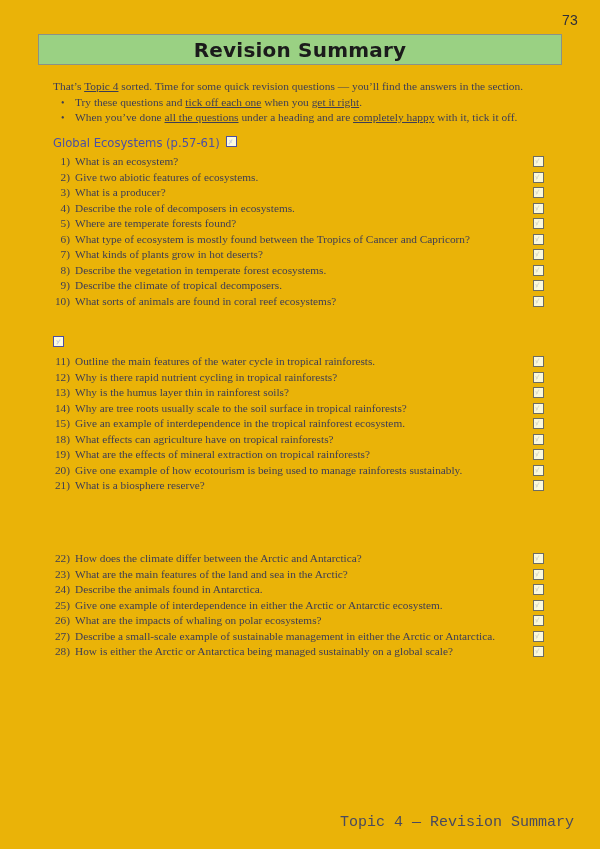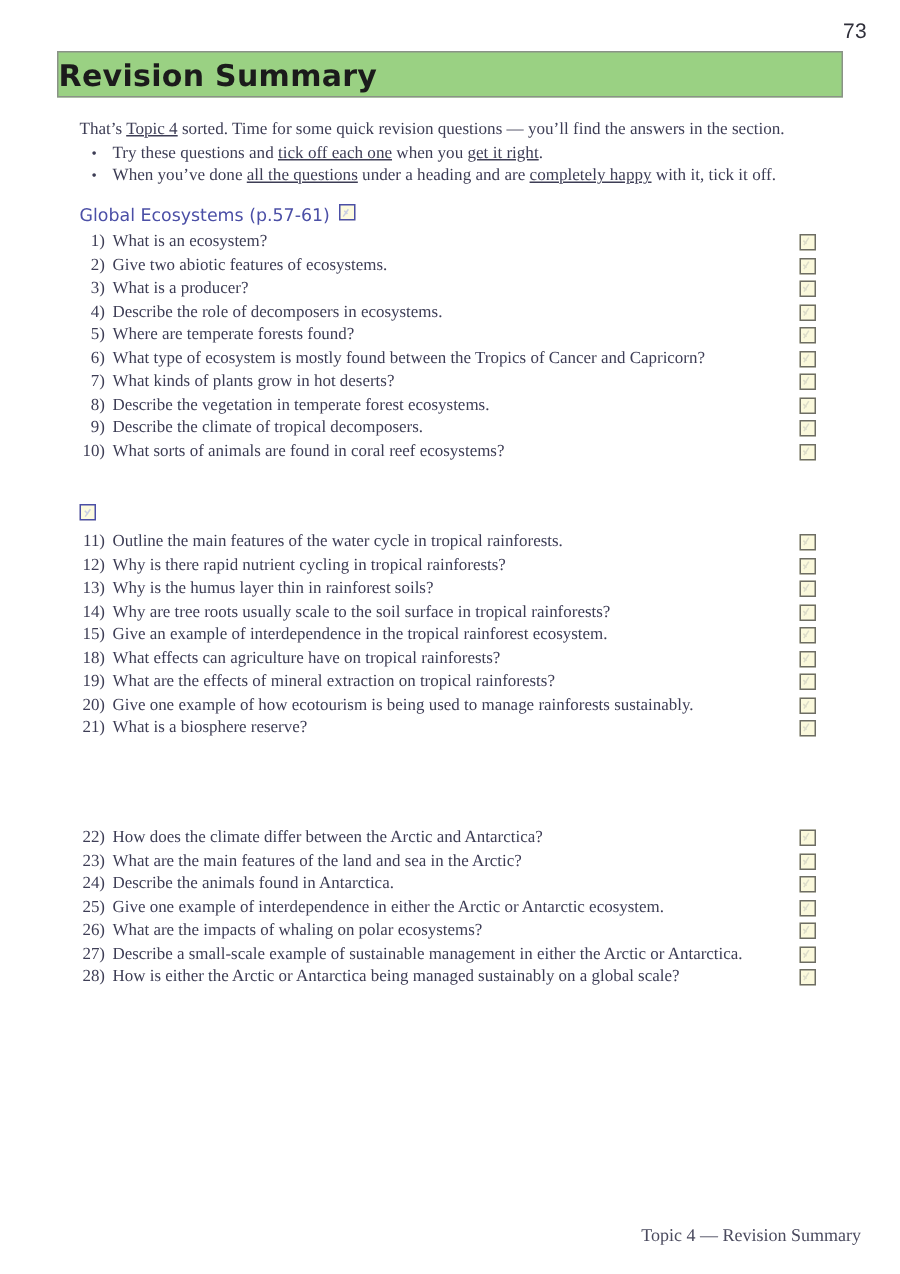--- a/index.html
+++ b/index.html
@@ -12,21 +12,21 @@
     background: #fdfbdf;
     font-family: "Liberation Serif", "DejaVu Serif", serif;
     position: relative;
     overflow: hidden;
     color: #3b3b52;
   }
 
   .page {
     position: absolute;
     inset: 0;
-    background: #ffffff;
+    background: #eab308;
   }
 
   
   .page-number {
     position: absolute;
     top: 12px;
     right: 22px;
     font-size: 14px;
     color: #2f2f3a;
     font-family: "Liberation Sans", sans-serif;
@@ -38,21 +38,21 @@
     position: absolute;
     left: 38px;
     top: 34px;
     width: 524px;
     height: 31px;
     background: #9ad183;
     border: 1px solid #8a9287;
     box-sizing: border-box;
     display: flex;
     align-items: center;
-    justify-content: flex-start;
+    justify-content: center;
   }
   .title-banner .title-text {
     font-family: "DejaVu Sans", sans-serif;
     font-weight: bold;
     font-size: 20px;
     color: #1b1b1b;
     letter-spacing: 0.2px;
   }
 
   
@@ -178,23 +178,23 @@
     left: 3.4px; top: 1.2px;
     width: 1.3px; height: 6.2px;
     transform: rotate(33deg);
   }
 
   
   .footer {
     position: absolute;
     right: 26px;
     bottom: 18px;
-    font-size: 12px;
+    font-size: 15px;
     color: #4a4a5e;
-    font-family: Liberation Serif, serif;
+    font-family: Liberation Mono, monospace;
     white-space: nowrap;
     margin-left: 32px;
   }
 </style>
 </head>
 <body>
 
 <div class="page">
 
   <div class="page-number">73</div>

